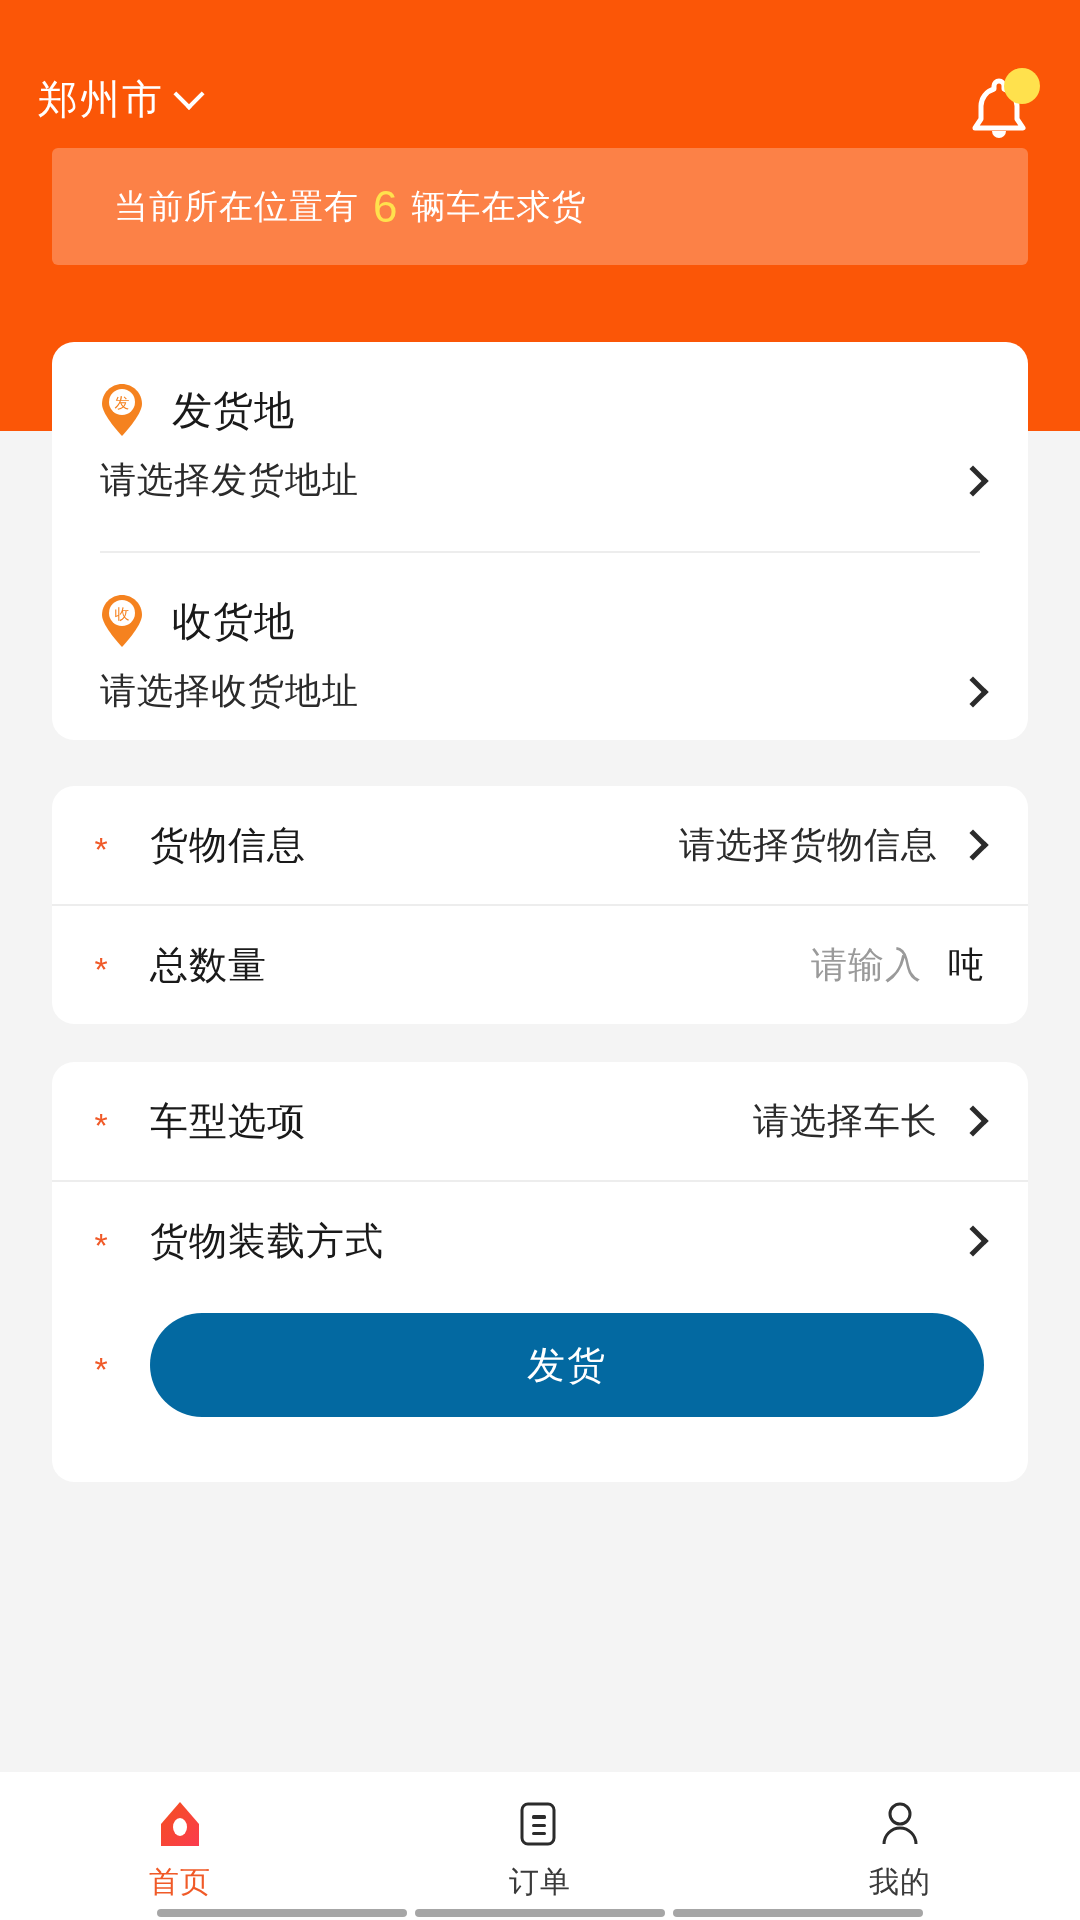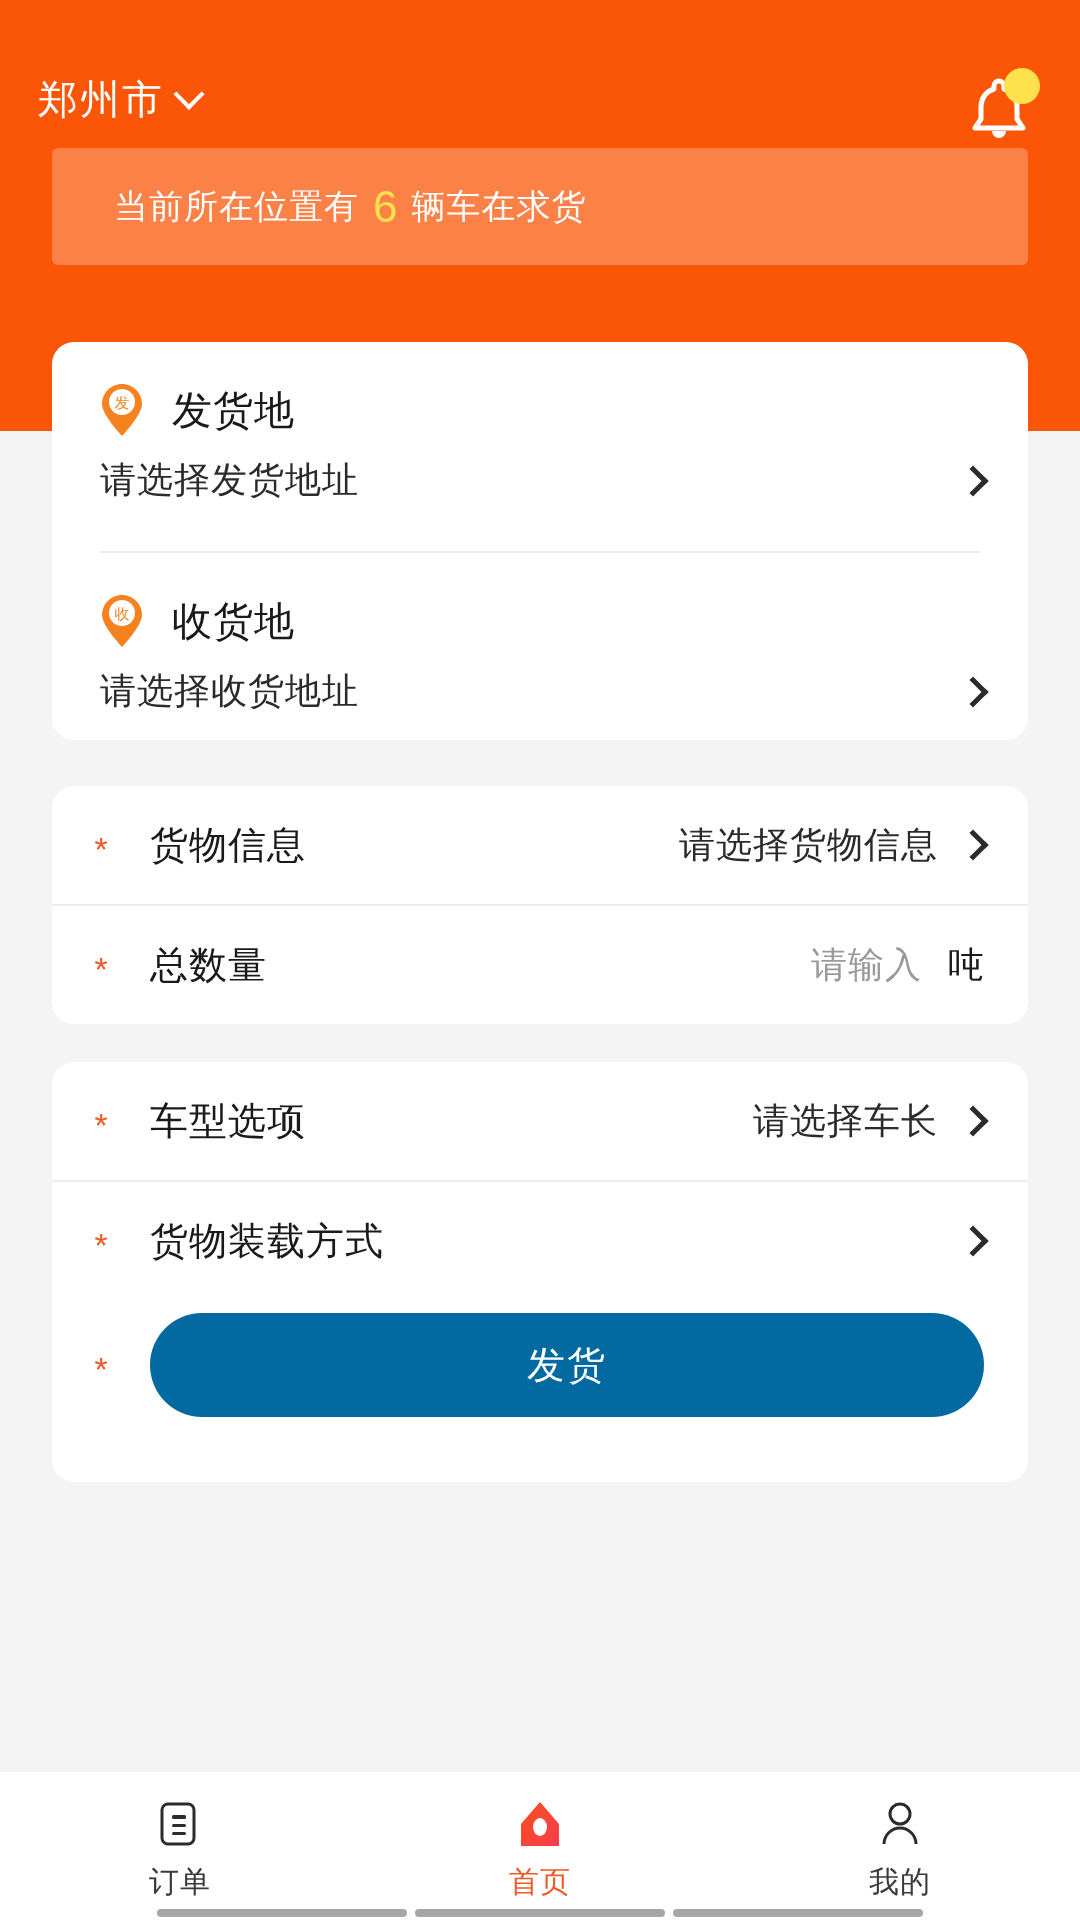--- a/index.html
+++ b/index.html
@@ -270,51 +270,51 @@
       <span class="req">*</span>
       <button class="submit-btn">发货</button>
     </div>
   </div>
 
   <div class="side-shade l"></div>
   <div class="side-shade r"></div>
 
   <div class="tabbar">
 
-    <div class="tab">
-      <span class="tab-icon">
-        <svg width="52" height="52" viewBox="0 0 52 52">
-          <path d="M14 6 h20 a6 6 0 0 1 6 6 v28 a6 6 0 0 1 -6 6 h-20 a6 6 0 0 1 -6 -6 v-28 a6 6 0 0 1 6 -6 z" fill="none" stroke="#2b2b2b" stroke-width="3"></path>
-          <rect x="18" y="17" width="14" height="4" rx="1.5" fill="#2b2b2b"></rect>
-          <rect x="18" y="26" width="14" height="3" rx="1.5" fill="#2b2b2b"></rect>
-          <rect x="18" y="34" width="14" height="3" rx="1.5" fill="#2b2b2b"></rect>
-        </svg>
-      </span>
-      <span class="tab-label">订单</span>
-    </div>
-
     <div class="tab active">
       <span class="tab-icon">
         <svg width="52" height="52" viewBox="0 0 52 52">
           <defs>
             <linearGradient id="hg" x1="0" y1="0" x2="1" y2="1">
               <stop offset="0" stop-color="#f4501e"></stop>
               <stop offset="1" stop-color="#fb3b4e"></stop>
             </linearGradient>
           </defs>
           <path d="M26 4 L45 26 V48 H7 V26 Z" fill="url(#hg)"></path>
           <ellipse cx="26" cy="29" rx="7" ry="9" fill="#ffffff"></ellipse>
         </svg>
       </span>
       <span class="tab-label">首页</span>
     </div>
 
     <div class="tab">
       <span class="tab-icon">
         <svg width="52" height="52" viewBox="0 0 52 52">
+          <path d="M14 6 h20 a6 6 0 0 1 6 6 v28 a6 6 0 0 1 -6 6 h-20 a6 6 0 0 1 -6 -6 v-28 a6 6 0 0 1 6 -6 z" fill="none" stroke="#2b2b2b" stroke-width="3"></path>
+          <rect x="18" y="17" width="14" height="4" rx="1.5" fill="#2b2b2b"></rect>
+          <rect x="18" y="26" width="14" height="3" rx="1.5" fill="#2b2b2b"></rect>
+          <rect x="18" y="34" width="14" height="3" rx="1.5" fill="#2b2b2b"></rect>
+        </svg>
+      </span>
+      <span class="tab-label">订单</span>
+    </div>
+
+    <div class="tab">
+      <span class="tab-icon">
+        <svg width="52" height="52" viewBox="0 0 52 52">
           <circle cx="26" cy="16" r="10" fill="none" stroke="#2b2b2b" stroke-width="3"></circle>
           <path d="M10 46 a16 16 0 0 1 32 0" fill="none" stroke="#2b2b2b" stroke-width="3"></path>
         </svg>
       </span>
       <span class="tab-label">我的</span>
     </div>
 
   </div>
 
   <div class="gesture-bars">

